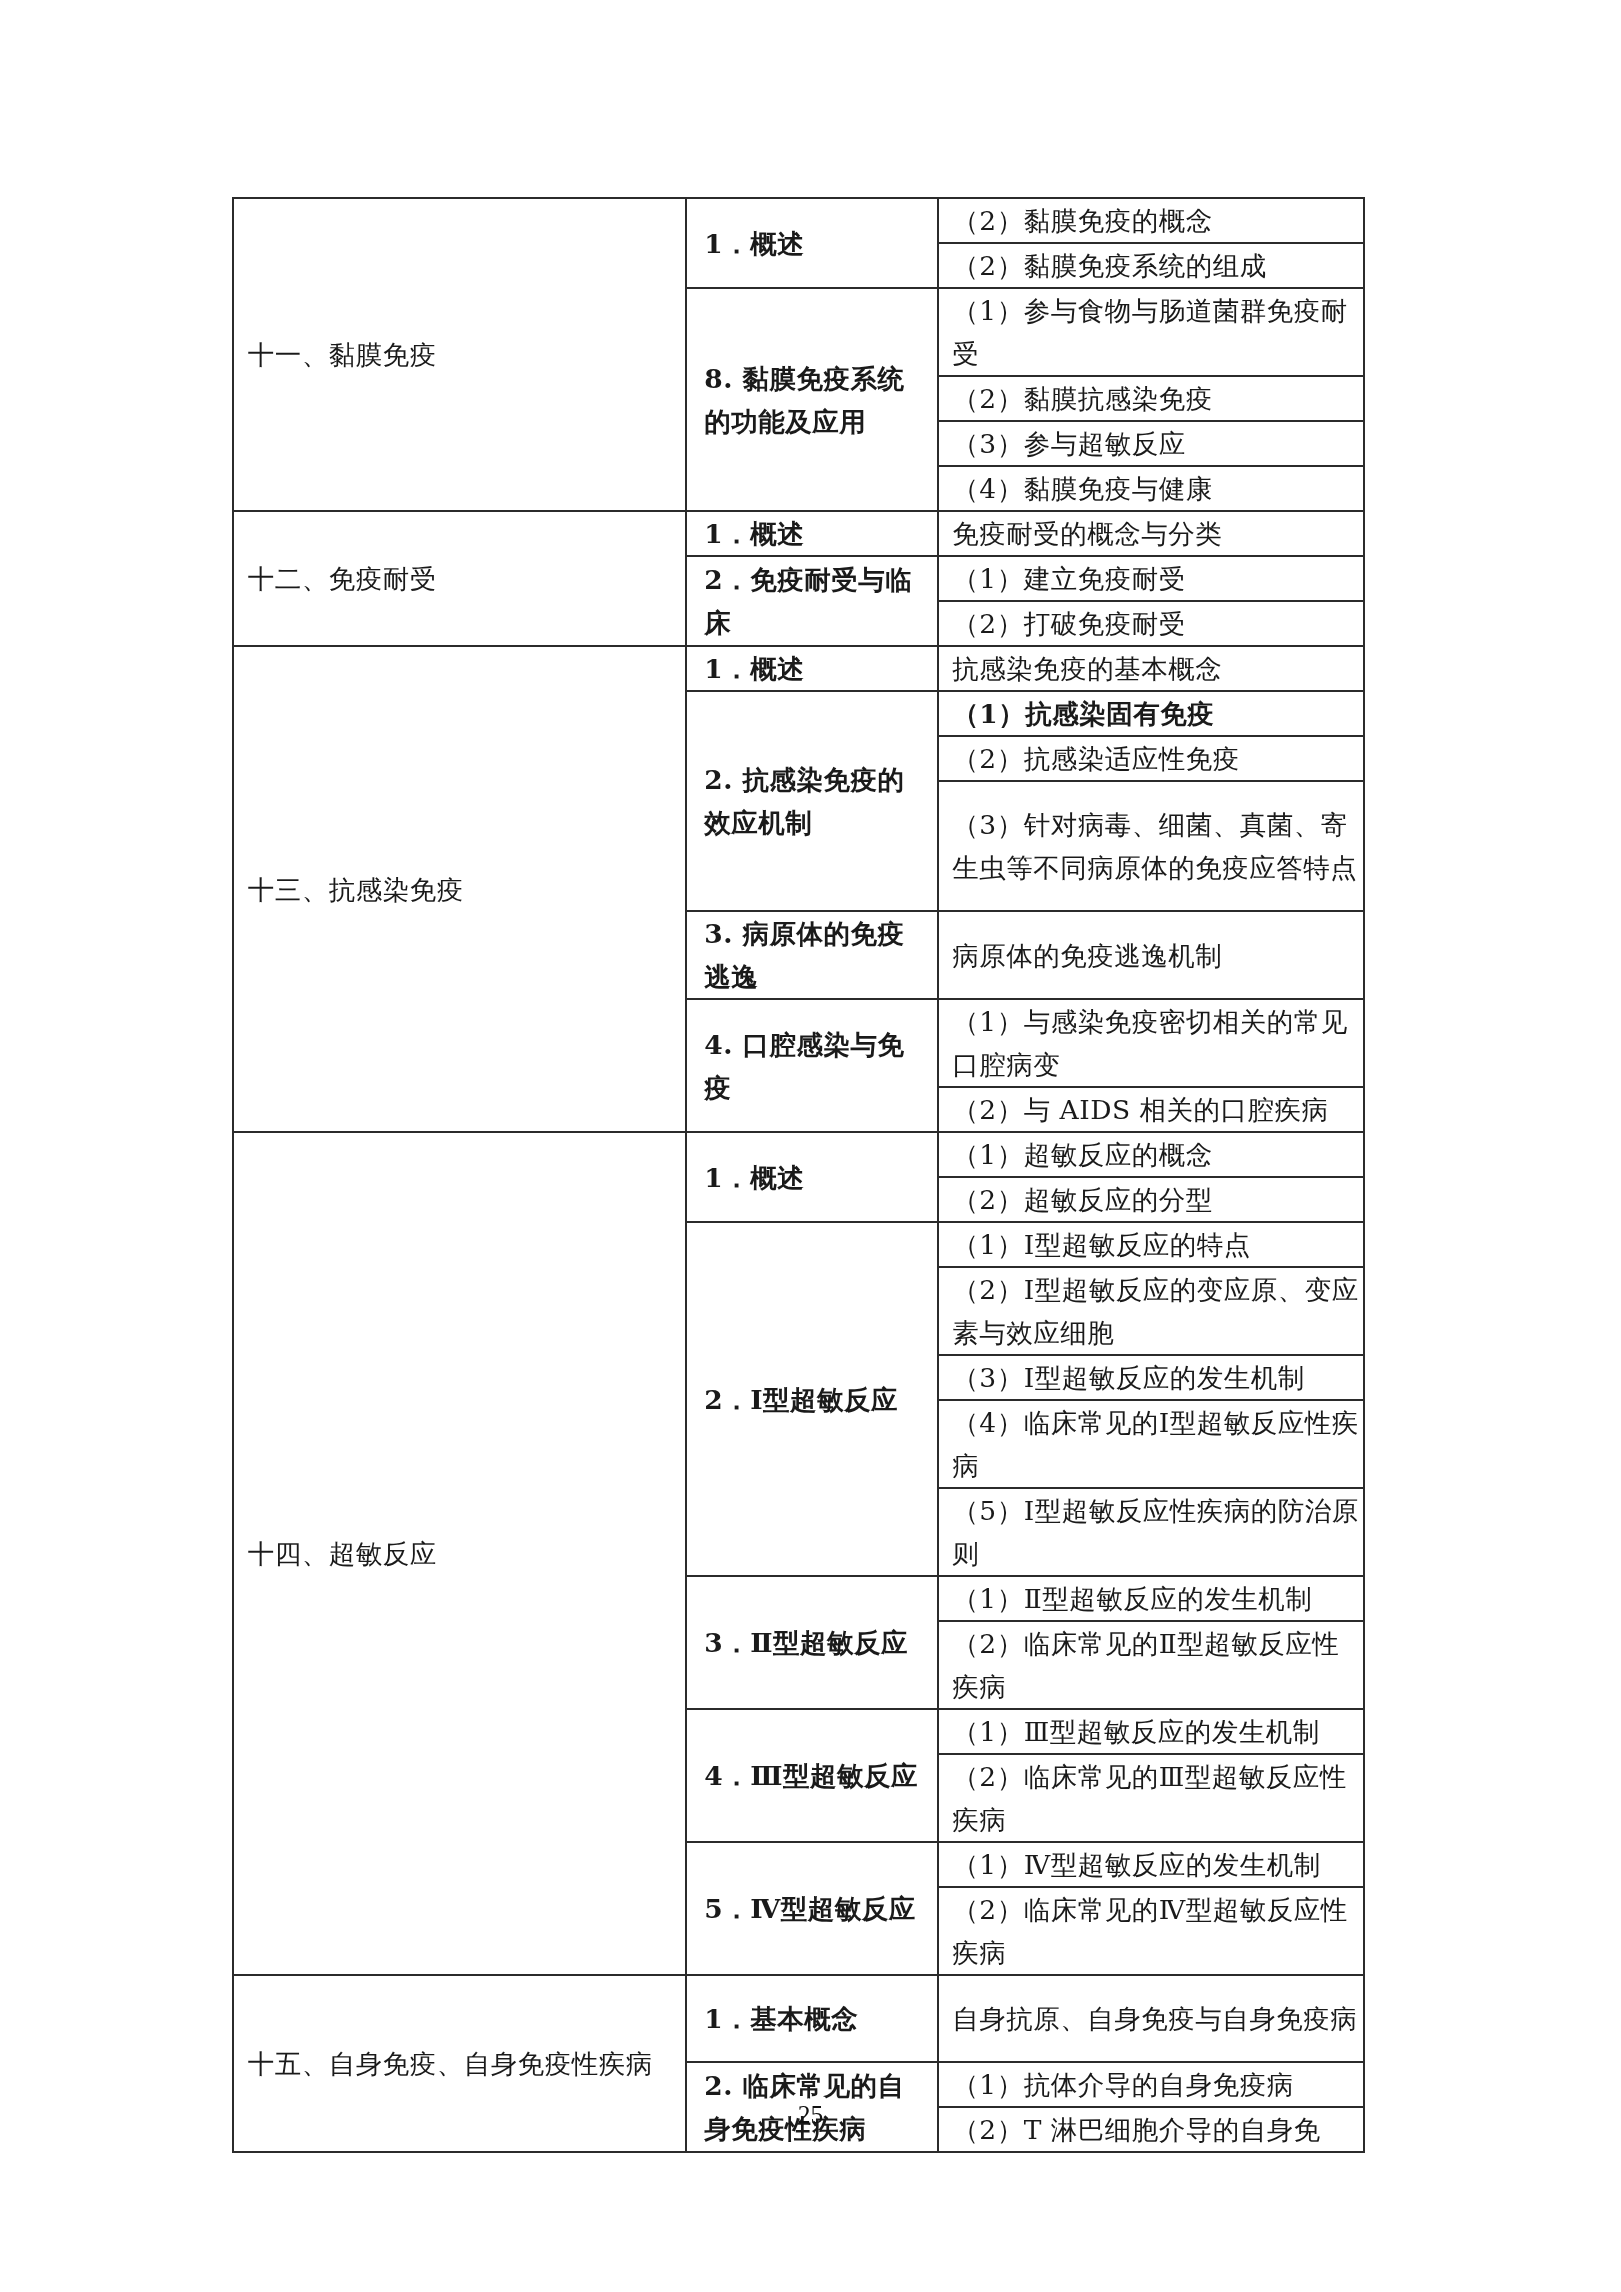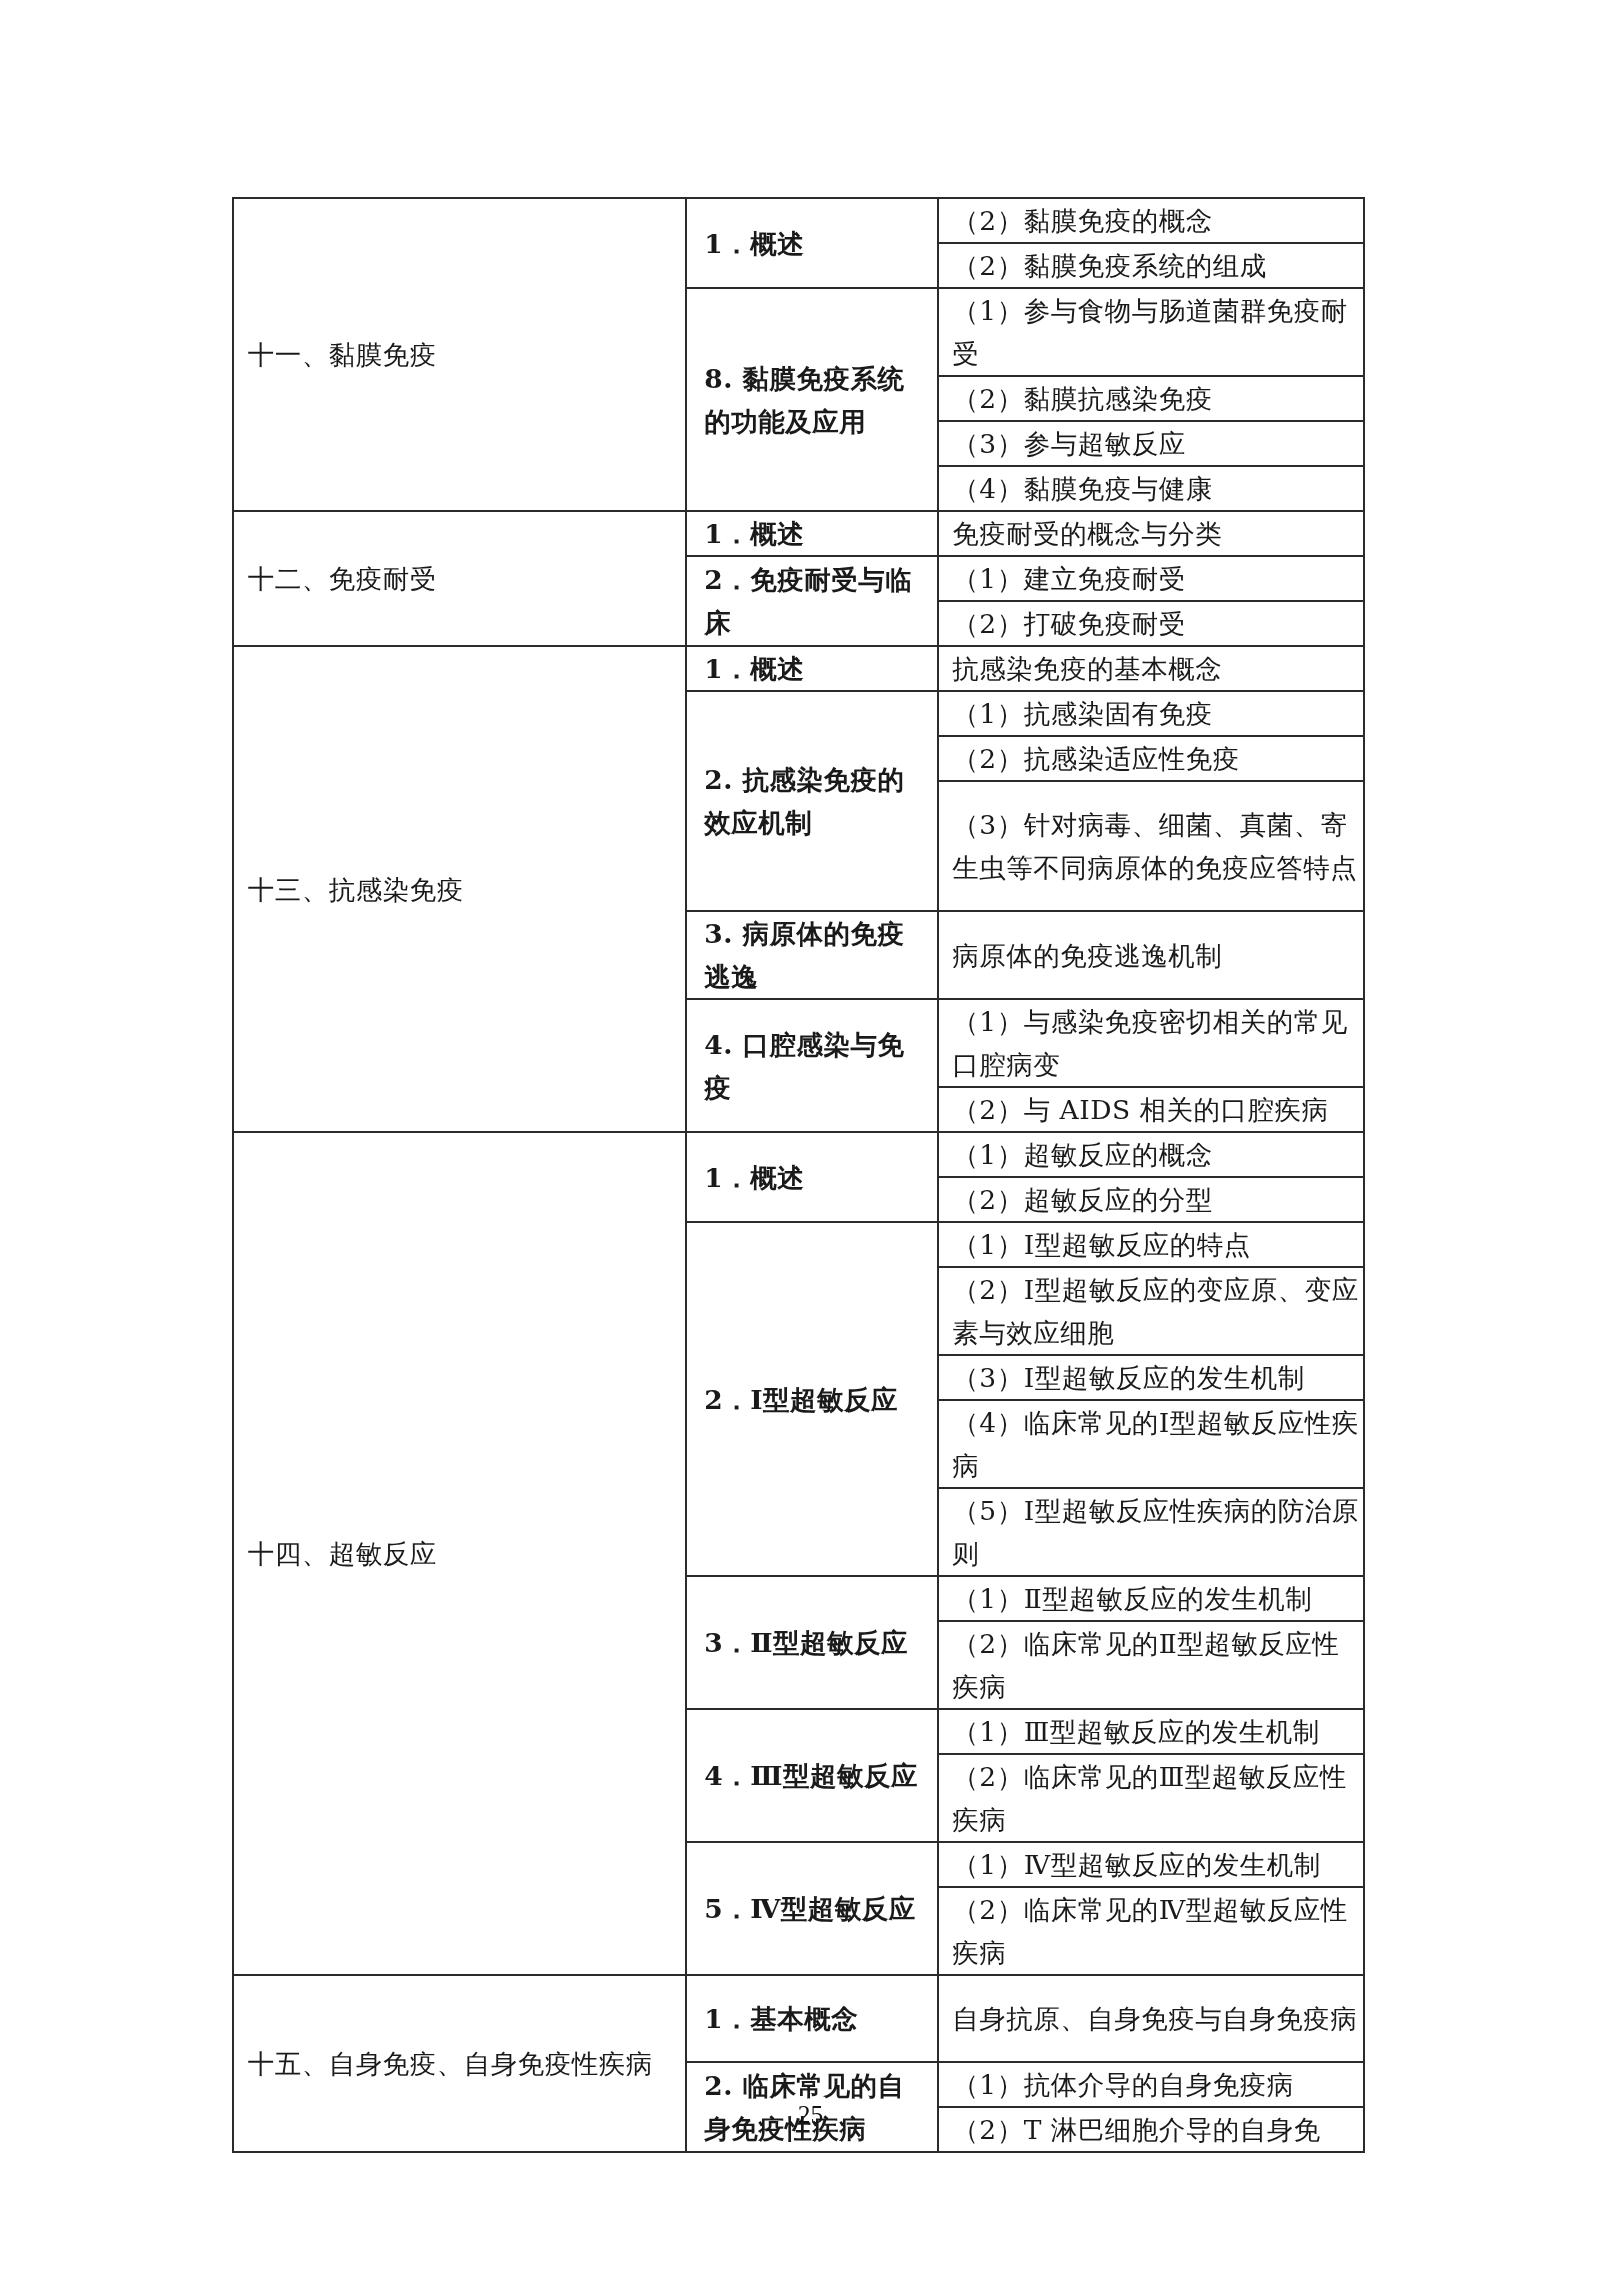--- a/index.html
+++ b/index.html
@@ -101,21 +101,21 @@
             <span class="cellwrap">1．概述</span>
           </td>
           <td class="c3" style="height: 43px;">
             <span class="cellwrap">抗感染免疫的基本概念</span>
           </td>
         </tr>
         <tr>
           <td class="c2" rowspan="3">
             <span class="cellwrap">2. 抗感染免疫的效应机制</span>
           </td>
-          <td class="c3" style="height: 43px;">
+          <td class="c3" style="height: 43px; font-weight: bold;">
             <span class="cellwrap">（1）抗感染固有免疫</span>
           </td>
         </tr>
         <tr>
           <td class="c3" style="height: 43px;">
             <span class="cellwrap">（2）抗感染适应性免疫</span>
           </td>
         </tr>
         <tr>
           <td class="c3" style="height: 130px;">

